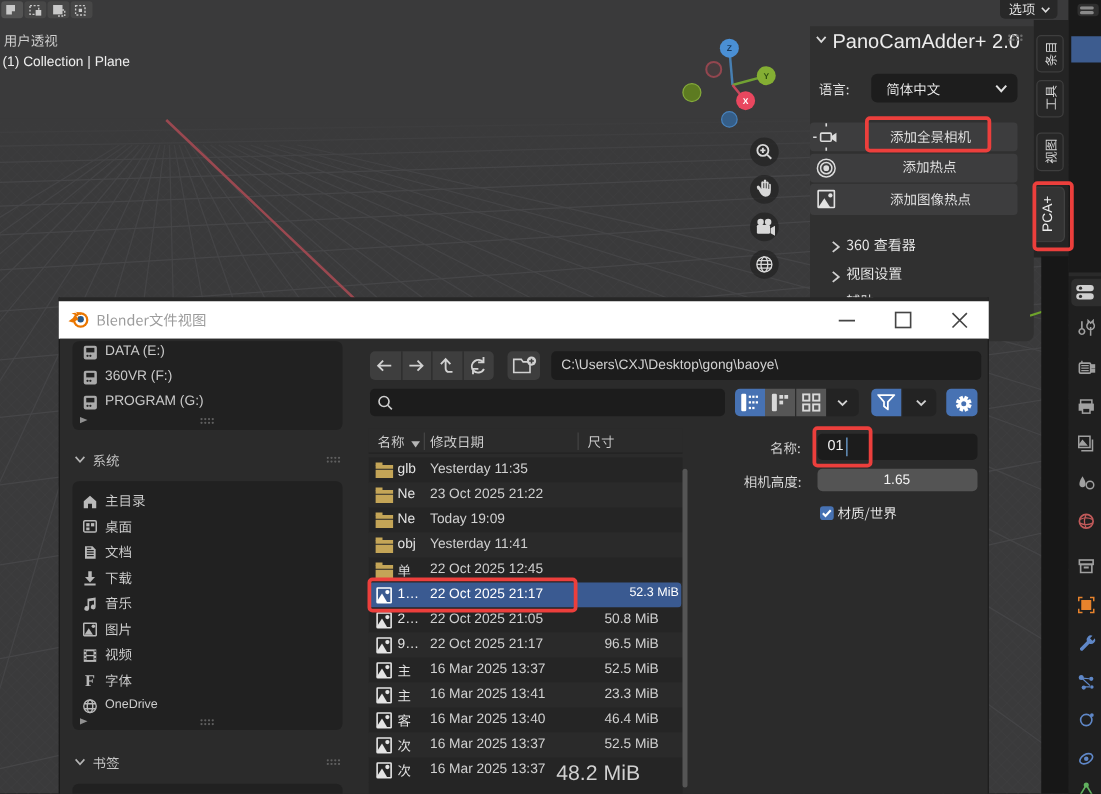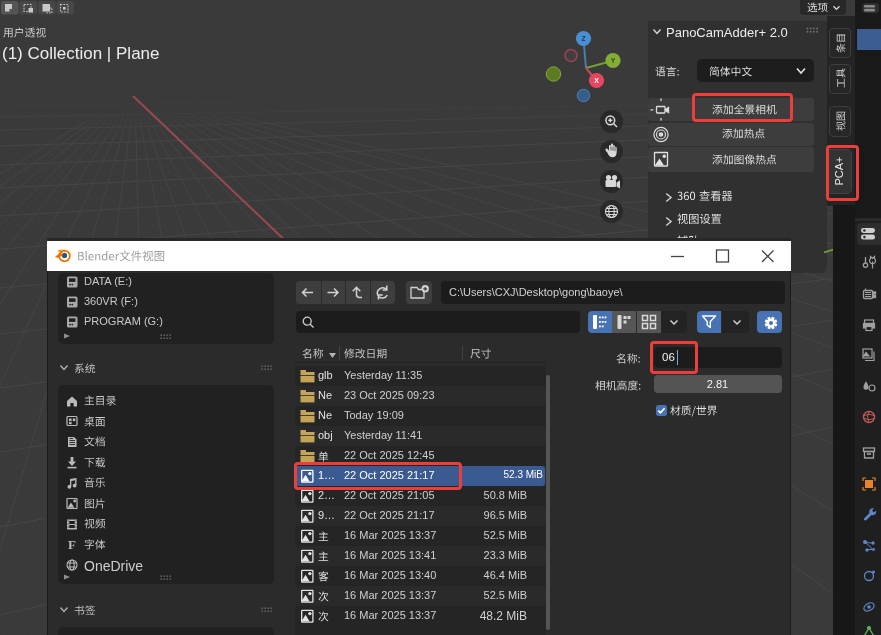--- a/index.html
+++ b/index.html
@@ -76,21 +76,21 @@
     <rect x="24" y="4.5" width="7" height="7" fill="none" stroke="#c9c9c9" stroke-width="1.1" stroke-dasharray="1.6 1.3"></rect>
     <rect x="28.5" y="8" width="4.5" height="4.5" fill="#c9c9c9"></rect>
     <rect x="42.5" y="4" width="7.5" height="7.5" fill="#c9c9c9"></rect>
     <rect x="47" y="8" width="4.8" height="4.8" fill="none" stroke="#c9c9c9" stroke-width="1.1" stroke-dasharray="1.5 1.2"></rect>
     <rect x="60.5" y="4.5" width="7.5" height="7.5" fill="none" stroke="#c9c9c9" stroke-width="1.1" stroke-dasharray="1.6 1.3"></rect>
     <rect x="63" y="7" width="2.6" height="2.6" fill="#c9c9c9"></rect>
   </svg>
 <svg style="position:absolute;left:3px;top:23.7px;overflow:visible" width="45" height="16" viewBox="0 -12.5 45 16">
     <path d="M2.1 -8.3H9.1V-7.5H2.1ZM2.1 -5.8H9.1V-5H2.1ZM2.1 -3.2H9.1V-2.4H2.1ZM1.7 -8.3H2.5V-4.4Q2.5 -3.8 2.4 -3.1Q2.3 -2.4 2.2 -1.7Q2 -0.9 1.8 -0.3Q1.5 0.4 1 0.9Q0.9 0.8 0.8 0.7Q0.7 0.6 0.6 0.5Q0.4 0.4 0.3 0.4Q0.8 -0.1 1.1 -0.7Q1.3 -1.3 1.5 -1.9Q1.6 -2.6 1.6 -3.2Q1.7 -3.8 1.7 -4.4ZM8.8 -8.3H9.6V-0.2Q9.6 0.2 9.5 0.4Q9.4 0.6 9.1 0.7Q8.8 0.8 8.3 0.8Q7.8 0.8 7.1 0.8Q7 0.6 7 0.4Q6.9 0.2 6.8 0Q7.2 0 7.5 0Q7.9 0 8.1 0Q8.4 0 8.5 0Q8.7 0 8.7 -0Q8.8 -0.1 8.8 -0.2ZM5 -8H5.9V0.8H5Z M12.6 -7.4H13.5V-5Q13.5 -4.4 13.4 -3.6Q13.4 -2.8 13.2 -2Q13 -1.2 12.7 -0.5Q12.4 0.3 11.9 0.9Q11.8 0.8 11.7 0.8Q11.5 0.7 11.4 0.6Q11.3 0.5 11.2 0.4Q11.7 -0.2 12 -0.9Q12.2 -1.6 12.4 -2.3Q12.5 -3 12.6 -3.7Q12.6 -4.4 12.6 -5ZM15.6 -8.9 16.3 -9.1Q16.5 -8.8 16.7 -8.3Q16.9 -7.9 17 -7.6L16.2 -7.3Q16.1 -7.6 15.9 -8.1Q15.7 -8.5 15.6 -8.9ZM13.2 -7.4H19.9V-3H19.1V-6.6H13.2ZM13.2 -4.5H19.6V-3.7H13.2Z M25 -7.1H31.9V-6.4H25ZM25.8 -4.3H29.5V-3.7H25.8ZM29.4 -3.4H31V-2.8H29.4ZM28 -8.2H28.8V-4.6H28ZM27.8 -6.8 28.4 -6.5Q28 -6 27.5 -5.5Q27 -5.1 26.3 -4.7Q25.7 -4.3 25.2 -4.1Q25.1 -4.2 24.9 -4.4Q24.8 -4.6 24.7 -4.7Q25.2 -4.8 25.8 -5.2Q26.4 -5.5 27 -5.9Q27.5 -6.3 27.8 -6.8ZM29 -6.7Q29.3 -6.3 29.8 -5.9Q30.3 -5.5 30.9 -5.2Q31.5 -4.9 32.1 -4.7Q31.9 -4.6 31.8 -4.4Q31.7 -4.2 31.6 -4.1Q31 -4.3 30.4 -4.7Q29.8 -5.1 29.3 -5.6Q28.8 -6 28.4 -6.5ZM30.8 -3.4H31.5Q31.5 -3.4 31.5 -3.2Q31.5 -3.1 31.5 -3.1Q31.4 -2.1 31.3 -1.6Q31.2 -1.2 31 -1Q30.9 -0.9 30.7 -0.8Q30.5 -0.8 30.3 -0.8Q30.1 -0.8 29.8 -0.8Q29.4 -0.8 29 -0.8Q29 -0.9 28.9 -1.1Q28.9 -1.3 28.8 -1.4Q29.2 -1.4 29.5 -1.4Q29.9 -1.4 30 -1.4Q30.2 -1.4 30.2 -1.4Q30.3 -1.4 30.4 -1.5Q30.5 -1.6 30.6 -2Q30.7 -2.4 30.8 -3.3ZM30.8 -8.9 31.4 -8.3Q30.8 -8.2 30.1 -8.1Q29.4 -8 28.6 -8Q27.8 -7.9 27 -7.8Q26.2 -7.8 25.4 -7.8Q25.4 -7.9 25.4 -8.1Q25.3 -8.2 25.2 -8.3Q26 -8.4 26.8 -8.4Q27.5 -8.5 28.3 -8.5Q29 -8.6 29.7 -8.7Q30.3 -8.8 30.8 -8.9ZM27.2 -4.2H27.9Q27.8 -3.5 27.7 -3Q27.5 -2.5 27.3 -2Q27 -1.6 26.5 -1.2Q26.1 -0.9 25.4 -0.6Q25.3 -0.8 25.2 -1Q25.1 -1.1 24.9 -1.2Q25.6 -1.4 26 -1.7Q26.4 -2 26.6 -2.4Q26.9 -2.8 27 -3.2Q27.1 -3.7 27.2 -4.2ZM22.3 -8.3 22.9 -8.7Q23.2 -8.5 23.5 -8.1Q23.9 -7.8 24.1 -7.5Q24.4 -7.2 24.6 -7L23.9 -6.5Q23.8 -6.7 23.5 -7Q23.2 -7.4 22.9 -7.7Q22.6 -8 22.3 -8.3ZM24.3 -4.9V-0.8H23.5V-4.2H22.2V-4.9ZM29.3 -4.3H30Q29.9 -3.9 29.8 -3.5Q29.7 -3.1 29.6 -2.8H28.9Q29 -3.1 29.1 -3.5Q29.2 -4 29.3 -4.3ZM24.2 -1.1Q24.5 -1.1 24.7 -0.9Q25 -0.7 25.4 -0.5Q25.9 -0.2 26.6 -0.1Q27.2 -0 28.1 -0Q28.7 -0 29.4 -0.1Q30.1 -0.1 30.8 -0.1Q31.5 -0.2 32 -0.2Q32 -0.1 31.9 0Q31.9 0.2 31.9 0.3Q31.8 0.5 31.8 0.6Q31.5 0.6 31 0.7Q30.6 0.7 30 0.7Q29.5 0.7 29 0.7Q28.5 0.7 28.1 0.7Q27.1 0.7 26.4 0.6Q25.8 0.5 25.2 0.2Q24.9 0 24.7 -0.2Q24.4 -0.4 24.2 -0.4Q24 -0.4 23.8 -0.2Q23.5 -0 23.2 0.2Q22.9 0.5 22.6 0.9L22.1 0.2Q22.5 -0.2 22.8 -0.5Q23.2 -0.8 23.6 -0.9Q23.9 -1.1 24.2 -1.1Z M37.3 -8.5H42.2V-2.8H41.4V-7.8H38V-2.8H37.3ZM39.6 -3H40.4V-0.3Q40.4 -0.1 40.5 0Q40.6 0.1 40.8 0.1H41.7Q41.9 0.1 42 -0.1Q42 -0.2 42.1 -0.6Q42.1 -1 42.1 -1.8Q42.3 -1.6 42.5 -1.6Q42.7 -1.5 42.8 -1.4Q42.8 -0.6 42.7 -0.1Q42.6 0.3 42.4 0.5Q42.1 0.7 41.7 0.7H40.7Q40.1 0.7 39.9 0.5Q39.6 0.3 39.6 -0.2ZM39.3 -7H40.1V-4.9Q40.1 -4.2 39.9 -3.4Q39.8 -2.6 39.5 -1.9Q39.1 -1.1 38.5 -0.4Q37.8 0.3 36.7 0.9Q36.7 0.8 36.6 0.7Q36.5 0.6 36.4 0.4Q36.3 0.3 36.2 0.3Q37.2 -0.3 37.9 -0.9Q38.5 -1.5 38.8 -2.2Q39.1 -2.9 39.2 -3.6Q39.3 -4.3 39.3 -4.9ZM33.1 -7.2H36.2V-6.5H33.1ZM34.4 -4 35.2 -5V0.9H34.4ZM35.2 -4.8Q35.3 -4.7 35.6 -4.4Q35.8 -4.2 36 -3.9Q36.3 -3.6 36.5 -3.4Q36.7 -3.1 36.8 -3L36.3 -2.4Q36.2 -2.5 36 -2.8Q35.8 -3.1 35.5 -3.4Q35.3 -3.7 35.1 -4Q34.9 -4.2 34.8 -4.4ZM35.9 -7.2H36.1L36.3 -7.2L36.7 -7Q36.3 -6 35.8 -5.1Q35.2 -4.2 34.5 -3.4Q33.9 -2.7 33.2 -2.2Q33.2 -2.3 33.1 -2.5Q33 -2.6 33 -2.8Q32.9 -2.9 32.8 -3Q33.5 -3.4 34.1 -4.1Q34.7 -4.7 35.2 -5.5Q35.7 -6.3 35.9 -7ZM34.1 -8.7 34.7 -9Q35 -8.7 35.3 -8.4Q35.6 -8 35.7 -7.7L35.1 -7.3Q34.9 -7.6 34.6 -8Q34.4 -8.4 34.1 -8.7Z" fill="#cfcfcf"></path>
   </svg>
-<div class="tx" style="left:2px;top:45px;font-size:17px;color:#ededed">(1) Collection | Plane</div>
+<div class="tx" style="left:2px;top:45px;font-size:11px;color:#ededed">(1) Collection | Plane</div>
 <div class="ab" style="left:800px;top:0;width:46px;height:15px;background:#282828;border-radius:0 0 4px 4px"></div>
 <svg style="position:absolute;left:807px;top:-0.8px;overflow:visible" width="23" height="16" viewBox="0 -12.3 23 16">
     <path d="M3.4 -5.2H10.1V-4.5H3.4ZM4.6 -7.4H9.6V-6.7H4.6ZM6.4 -8.9H7.2V-4.9H6.4ZM4.7 -8.6 5.5 -8.4Q5.3 -7.6 4.9 -6.9Q4.5 -6.2 4.1 -5.7Q4.1 -5.7 3.9 -5.8Q3.8 -5.9 3.7 -6Q3.6 -6 3.5 -6.1Q3.9 -6.5 4.2 -7.2Q4.5 -7.9 4.7 -8.6ZM7.2 -4.8H8V-2Q8 -1.8 8 -1.8Q8.1 -1.7 8.3 -1.7Q8.3 -1.7 8.4 -1.7Q8.6 -1.7 8.7 -1.7Q8.8 -1.7 9 -1.7Q9.1 -1.7 9.1 -1.7Q9.3 -1.7 9.3 -1.8Q9.4 -1.9 9.4 -2.2Q9.5 -2.4 9.5 -3Q9.5 -2.9 9.7 -2.9Q9.8 -2.8 9.9 -2.7Q10.1 -2.7 10.2 -2.7Q10.1 -2 10 -1.6Q9.9 -1.3 9.7 -1.1Q9.5 -1 9.2 -1Q9.2 -1 9 -1Q8.9 -1 8.7 -1Q8.5 -1 8.4 -1Q8.2 -1 8.2 -1Q7.8 -1 7.6 -1.1Q7.4 -1.2 7.3 -1.4Q7.2 -1.6 7.2 -2ZM5.3 -4.8H6.1Q6.1 -4.1 5.9 -3.5Q5.8 -2.9 5.5 -2.4Q5.2 -1.9 4.8 -1.6Q4.3 -1.2 3.6 -0.9Q3.6 -1 3.5 -1.1Q3.4 -1.2 3.3 -1.3Q3.2 -1.5 3.1 -1.5Q3.8 -1.8 4.2 -2.1Q4.6 -2.4 4.8 -2.8Q5.1 -3.2 5.2 -3.7Q5.3 -4.2 5.3 -4.8ZM0.6 -8.1 1.2 -8.5Q1.6 -8.3 1.9 -8Q2.2 -7.7 2.5 -7.4Q2.8 -7.1 2.9 -6.8L2.3 -6.3Q2.1 -6.6 1.9 -6.9Q1.6 -7.2 1.3 -7.5Q1 -7.9 0.6 -8.1ZM2.7 -4.8V-0.8H1.9V-4.1H0.6V-4.8ZM2.6 -1.1Q2.8 -1.1 3.1 -0.9Q3.3 -0.7 3.7 -0.5Q4.2 -0.2 4.9 -0.1Q5.5 -0 6.4 -0Q7 -0 7.7 -0.1Q8.4 -0.1 9 -0.1Q9.7 -0.2 10.2 -0.2Q10.2 -0.1 10.2 0Q10.1 0.2 10.1 0.3Q10 0.5 10 0.6Q9.7 0.6 9.2 0.7Q8.8 0.7 8.3 0.7Q7.7 0.7 7.2 0.7Q6.7 0.7 6.4 0.7Q5.4 0.7 4.8 0.6Q4.1 0.5 3.6 0.2Q3.2 0 3 -0.2Q2.8 -0.4 2.6 -0.4Q2.4 -0.4 2.1 -0.2Q1.9 -0 1.6 0.2Q1.3 0.5 1 0.8L0.5 0.2Q0.9 -0.2 1.2 -0.5Q1.6 -0.7 1.9 -0.9Q2.3 -1.1 2.6 -1.1Z M11.1 -7.7H14.4V-6.9H11.1ZM12.4 -7.3H13.2V-2.1H12.4ZM10.9 -1.9Q11.3 -2.1 11.9 -2.2Q12.5 -2.4 13.2 -2.6Q13.8 -2.8 14.5 -3L14.6 -2.3Q13.7 -2 12.8 -1.7Q11.8 -1.4 11.1 -1.1ZM14.6 -8.4H20.7V-7.7H14.6ZM17.2 -8.1 18.1 -8Q18 -7.5 17.8 -7.1Q17.5 -6.6 17.4 -6.3L16.6 -6.4Q16.8 -6.8 17 -7.3Q17.1 -7.7 17.2 -8.1ZM17.2 -5.3H17.9V-3.1Q17.9 -2.5 17.8 -2Q17.7 -1.5 17.3 -1Q17 -0.4 16.3 0Q15.6 0.5 14.5 0.8Q14.4 0.7 14.3 0.6Q14.3 0.5 14.2 0.4Q14.1 0.3 14 0.2Q15.1 -0.1 15.7 -0.5Q16.3 -0.9 16.6 -1.3Q17 -1.7 17.1 -2.2Q17.2 -2.7 17.2 -3.1ZM17.9 -1 18.4 -1.5Q18.8 -1.2 19.3 -0.9Q19.7 -0.6 20.1 -0.3Q20.5 0 20.8 0.3L20.3 0.8Q20 0.6 19.6 0.3Q19.2 -0.1 18.8 -0.4Q18.3 -0.7 17.9 -1ZM15 -6.6H20V-1.6H19.2V-5.9H15.8V-1.6H15Z" fill="#e8e8e8"></path>
   </svg>
 <svg class="ab" style="left:832px;top:4px" width="9" height="8" viewBox="0 0 9 8">
     <path d="M1.5 2.2 4.5 5.4 7.5 2.2" fill="none" stroke="#dcdcdc" stroke-width="1.3"></path>
   </svg>
 <svg class="ab" style="left:540px;top:24px" width="95" height="85" viewBox="0 0 95 85">
     <g stroke-width="2">
       <line x1="43.5" y1="15" x2="46" y2="44" stroke="#477fb2"></line>
@@ -133,21 +133,21 @@
     <g stroke="#d8d8d8" fill="none" stroke-width="1.1">
       <circle cx="15.5" cy="105.5" r="6"></circle>
       <ellipse cx="15.5" cy="105.5" rx="2.7" ry="6"></ellipse>
       <path d="M10 102.5 h11 M9.6 105.5 h11.8 M10 108.5 h11"></path>
     </g>
   </svg>
 <div class="ab" style="left:648px;top:21px;width:179px;height:252px;background:#303030;border-radius:0 0 6px 6px"></div>
 <svg class="ab" style="left:652px;top:27px" width="10" height="9" viewBox="0 0 10 9">
     <path d="M1.5 2.5 5 6.5 8.5 2.5" fill="none" stroke="#d8d8d8" stroke-width="1.4"></path>
   </svg>
-<div class="tx" style="left:666px;top:26px;font-size:13px;color:#ececec">PanoCamAdder+ 2.0</div>
+<div class="tx" style="left:666px;top:26px;font-size:16px;color:#ececec">PanoCamAdder+ 2.0</div>
 <svg class="ab" style="left:806px;top:27px" width="14" height="8" viewBox="0 0 14 8">
     <circle cx="1.5" cy="1.5" r="1" fill="#6e6e6e"></circle>
     <circle cx="4.7" cy="1.5" r="1" fill="#6e6e6e"></circle>
     <circle cx="7.9" cy="1.5" r="1" fill="#6e6e6e"></circle>
     <circle cx="11.100000000000001" cy="1.5" r="1" fill="#6e6e6e"></circle>
     <circle cx="1.5" cy="4.7" r="1" fill="#6e6e6e"></circle>
     <circle cx="4.7" cy="4.7" r="1" fill="#6e6e6e"></circle>
     <circle cx="7.9" cy="4.7" r="1" fill="#6e6e6e"></circle>
     <circle cx="11.100000000000001" cy="4.7" r="1" fill="#6e6e6e"></circle>
   </svg>
@@ -504,21 +504,21 @@
 <svg style="position:absolute;left:84px;top:535.7px;overflow:visible" width="24" height="16" viewBox="0 -12.5 24 16">
     <path d="M2.5 -5.9H7.7V-5.2H2.5ZM0.7 -3.2H10V-2.5H0.7ZM5 -3.9H5.8V-0.1Q5.8 0.2 5.7 0.4Q5.6 0.6 5.3 0.7Q5 0.8 4.6 0.8Q4.1 0.9 3.4 0.9Q3.4 0.7 3.4 0.6Q3.3 0.4 3.2 0.3Q3.2 0.2 3.1 0Q3.5 0.1 3.8 0.1Q4.1 0.1 4.4 0.1Q4.6 0.1 4.7 0.1Q4.9 0.1 4.9 0Q5 -0 5 -0.1ZM7.5 -5.9H7.7L7.9 -6L8.4 -5.6Q8 -5.2 7.5 -4.8Q7 -4.4 6.5 -4Q6 -3.7 5.4 -3.4Q5.3 -3.5 5.2 -3.7Q5.1 -3.8 5 -3.9Q5.4 -4.1 5.9 -4.5Q6.4 -4.8 6.8 -5.1Q7.2 -5.5 7.5 -5.8ZM0.9 -7.9H9.9V-5.7H9.1V-7.2H1.7V-5.7H0.9ZM4.6 -8.9 5.4 -9.1Q5.6 -8.9 5.8 -8.5Q6 -8.1 6.1 -7.8L5.3 -7.5Q5.2 -7.8 5 -8.2Q4.8 -8.6 4.6 -8.9Z M13.5 -9 14.3 -8.8Q14 -7.9 13.5 -7Q13.1 -6.1 12.6 -5.3Q12.1 -4.5 11.6 -3.9Q11.6 -4 11.5 -4.2Q11.4 -4.3 11.3 -4.5Q11.2 -4.6 11.1 -4.7Q11.6 -5.3 12.1 -5.9Q12.5 -6.6 12.9 -7.4Q13.2 -8.2 13.5 -9ZM12.5 -6.2 13.3 -7 13.3 -7V0.8H12.5ZM17.1 -9H17.9V0.8H17.1ZM14 -6.9H21.1V-6.1H14ZM15.3 -1.9H19.6V-1.1H15.3ZM18.3 -6.5Q18.6 -5.5 19 -4.6Q19.5 -3.6 20.1 -2.8Q20.7 -2 21.3 -1.5Q21.2 -1.4 21 -1.3Q20.8 -1.1 20.7 -0.9Q20.1 -1.5 19.5 -2.3Q18.9 -3.2 18.4 -4.2Q18 -5.3 17.6 -6.3ZM16.7 -6.5 17.3 -6.4Q17 -5.3 16.5 -4.2Q16 -3.2 15.4 -2.3Q14.8 -1.5 14.2 -0.9Q14.1 -1 14 -1.1Q13.9 -1.2 13.8 -1.3Q13.7 -1.4 13.6 -1.5Q14.2 -2 14.8 -2.8Q15.4 -3.6 15.9 -4.6Q16.4 -5.6 16.7 -6.5Z" fill="#cdcdcd"></path>
   </svg>
 <svg class="ab" style="left:65px;top:557.5px" width="14" height="14" viewBox="0 0 14 14">
     <g stroke="#b9b9b9" fill="none" stroke-width="1.1">
       <circle cx="7" cy="7" r="5"></circle>
       <ellipse cx="7" cy="7" rx="2.2" ry="5"></ellipse>
       <path d="M2.2 5 H11.8 M2.2 9 H11.8"></path>
     </g>
   </svg>
-<div class="tx" style="left:84px;top:559.0px;font-size:14px;color:#cdcdcd">OneDrive</div>
+<div class="tx" style="left:84px;top:559.0px;font-size:10px;color:#cdcdcd">OneDrive</div>
 <svg class="ab" style="left:63px;top:573px" width="8" height="8" viewBox="0 0 8 8">
     <path d="M1 1.5 7 4 1 6.5z" fill="#909090"></path>
   </svg>
 <svg class="ab" style="left:160px;top:574.5px" width="12" height="7" viewBox="0 0 12 7">
     <circle cx="1.2" cy="1.2" r="0.9" fill="#5f5f5f"></circle>
     <circle cx="4.2" cy="1.2" r="0.9" fill="#5f5f5f"></circle>
     <circle cx="7.2" cy="1.2" r="0.9" fill="#5f5f5f"></circle>
     <circle cx="10.2" cy="1.2" r="0.9" fill="#5f5f5f"></circle>
     <circle cx="1.2" cy="4.2" r="0.9" fill="#5f5f5f"></circle>
     <circle cx="4.2" cy="4.2" r="0.9" fill="#5f5f5f"></circle>
@@ -636,21 +636,21 @@
 <div class="tx" style="left:344px;top:370.3px;font-size:11px;color:#d0d0d0">Yesterday 11:35</div>
 <div class="ab" style="left:295px;top:385.8px;width:251px;height:20px;background:#2a2a2a"></div>
 <svg class="ab" style="left:300px;top:389.3px" width="15" height="14" viewBox="0 0 15 14">
     <g fill="#c4a557">
       <path d="M0.5 1 h5.5 v2.3 h-5.5z"></path>
       <rect x="0.5" y="3" width="14" height="3"></rect>
       <rect x="0.5" y="6.8" width="14" height="6.6"></rect>
     </g>
   </svg>
 <div class="tx" style="left:318px;top:390.3px;font-size:11px;color:#e3e3e3">Ne</div>
-<div class="tx" style="left:344px;top:390.3px;font-size:11px;color:#d0d0d0">23 Oct 2025 09:23</div>
+<div class="tx" style="left:344px;top:390.3px;font-size:11px;color:#d0d0d0">23 Oct 2025 21:22</div>
 <div class="ab" style="left:295px;top:405.8px;width:251px;height:20px;background:#252525"></div>
 <svg class="ab" style="left:300px;top:409.3px" width="15" height="14" viewBox="0 0 15 14">
     <g fill="#c4a557">
       <path d="M0.5 1 h5.5 v2.3 h-5.5z"></path>
       <rect x="0.5" y="3" width="14" height="3"></rect>
       <rect x="0.5" y="6.8" width="14" height="6.6"></rect>
     </g>
   </svg>
 <div class="tx" style="left:318px;top:410.3px;font-size:11px;color:#e3e3e3">Ne</div>
 <div class="tx" style="left:344px;top:410.3px;font-size:11px;color:#d0d0d0">Today 19:09</div>
@@ -766,34 +766,34 @@
     <g stroke="#e4e4e4" fill="none" stroke-width="1.3">
       <rect x="1.7" y="1.4" width="11.2" height="11.8" rx="0.5"></rect>
     </g>
     <path d="M1.2 12.6 5.6 5.8 9.6 12.6z" fill="#e4e4e4"></path>
     <circle cx="9.9" cy="4.6" r="1.7" fill="#e4e4e4"></circle>
   </svg>
 <svg style="position:absolute;left:318px;top:607.5px;overflow:visible" width="13" height="16" viewBox="0 -12.5 13 16">
     <path d="M4.9 -9.1 5.8 -8.9Q5.6 -8 5.3 -7.1Q5 -6.2 4.7 -5.5Q4.3 -4.7 3.9 -4.2Q3.8 -4.2 3.7 -4.3Q3.5 -4.4 3.4 -4.5Q3.2 -4.6 3.1 -4.6Q3.5 -5.1 3.9 -5.9Q4.2 -6.6 4.5 -7.4Q4.7 -8.2 4.9 -9.1ZM4.8 -7.2H9.4V-6.4H4.4ZM9.2 -7.2H9.3L9.5 -7.3L10.1 -7Q9.9 -6.4 9.7 -5.9Q9.5 -5.3 9.3 -4.9Q9.1 -4.4 8.9 -4Q8.8 -4.1 8.7 -4.1Q8.6 -4.2 8.5 -4.2Q8.3 -4.3 8.2 -4.4Q8.4 -4.7 8.6 -5.2Q8.8 -5.6 8.9 -6.1Q9.1 -6.6 9.2 -7ZM0.6 -7.7 1.1 -8.3Q1.5 -8.1 1.9 -7.9Q2.3 -7.6 2.6 -7.4Q3 -7.1 3.2 -6.9L2.7 -6.2Q2.5 -6.5 2.1 -6.7Q1.8 -7 1.4 -7.3Q1 -7.5 0.6 -7.7ZM0.5 -0.8Q0.8 -1.2 1.2 -1.7Q1.5 -2.3 1.9 -2.9Q2.3 -3.5 2.7 -4.1L3.3 -3.6Q3 -3 2.6 -2.4Q2.3 -1.8 1.9 -1.3Q1.5 -0.7 1.2 -0.2ZM6.9 -4.8Q7.1 -3.7 7.6 -2.7Q8 -1.7 8.7 -1Q9.4 -0.3 10.4 0.1Q10.3 0.2 10.2 0.3Q10.1 0.4 10 0.5Q9.9 0.7 9.8 0.8Q8.8 0.4 8.1 -0.4Q7.4 -1.2 6.9 -2.3Q6.5 -3.4 6.2 -4.7ZM6.1 -5.9H7V-5.2Q7 -4.7 6.9 -4.1Q6.9 -3.5 6.7 -2.8Q6.5 -2.2 6.1 -1.5Q5.6 -0.9 5 -0.2Q4.3 0.4 3.2 0.9Q3.2 0.8 3 0.7Q2.9 0.6 2.8 0.5Q2.7 0.3 2.6 0.3Q3.6 -0.2 4.2 -0.8Q4.9 -1.3 5.3 -1.9Q5.7 -2.5 5.8 -3.1Q6 -3.7 6.1 -4.2Q6.1 -4.8 6.1 -5.2Z" fill="#e3e3e3"></path>
   </svg>
 <div class="tx" style="left:344px;top:610.3px;font-size:11px;color:#d0d0d0">16 Mar 2025 13:37</div>
-<div class="tx" style="left:430px;top:610.3px;width:97px;text-align:right;font-size:12px;color:#d0d0d0">48.2 MiB</div>
+<div class="tx" style="left:430px;top:610.3px;width:97px;text-align:center;font-size:17px;color:#d0d0d0">48.2 MiB</div>
 <div class="ab" style="left:295px;top:625.8px;width:251px;height:9.2px;background:#252525"></div>
 <div class="ab" style="left:546px;top:375px;width:3.5px;height:255px;background:#555;border-radius:2px"></div>
 <svg style="position:absolute;left:616px;top:349.5px;overflow:visible" width="27" height="16" viewBox="0 -12.5 27 16">
     <path d="M3.2 -0.5H8.6V0.3H3.2ZM3.7 -8H8.6V-7.2H3.7ZM4.4 -9.1 5.3 -8.9Q4.7 -8 3.7 -7Q2.7 -6.1 1.3 -5.4Q1.3 -5.5 1.2 -5.6Q1.1 -5.7 1 -5.9Q0.8 -6 0.7 -6Q1.6 -6.5 2.3 -7Q3 -7.5 3.6 -8Q4.1 -8.6 4.4 -9.1ZM8.3 -8H8.4L8.6 -8L9.1 -7.7Q8.6 -6.6 7.7 -5.7Q6.8 -4.8 5.7 -4.1Q4.6 -3.4 3.3 -3Q2.1 -2.5 0.9 -2.2Q0.9 -2.3 0.8 -2.5Q0.7 -2.6 0.7 -2.7Q0.6 -2.9 0.5 -3Q1.4 -3.1 2.4 -3.5Q3.3 -3.8 4.2 -4.2Q5.1 -4.7 5.9 -5.2Q6.6 -5.8 7.3 -6.4Q7.9 -7.1 8.3 -7.9ZM2.8 -5.7 3.5 -6.2Q3.8 -5.9 4.2 -5.6Q4.6 -5.3 5 -5Q5.3 -4.7 5.6 -4.5L4.9 -4Q4.7 -4.2 4.4 -4.5Q4 -4.8 3.6 -5.1Q3.2 -5.5 2.8 -5.7ZM8.3 -3.7H9.2V0.9H8.3ZM3.5 -3.7H8.6V-2.9H3.5V0.9H2.7V-3L3.4 -3.7Z M13.1 -8.2H13.8V0.9H13.1ZM11.4 -6H15.2V-5.2H11.4ZM13.1 -5.7 13.6 -5.5Q13.4 -4.9 13.2 -4.3Q13 -3.7 12.7 -3.1Q12.4 -2.5 12.2 -2Q11.9 -1.5 11.6 -1.1Q11.5 -1.3 11.4 -1.5Q11.2 -1.7 11.2 -1.8Q11.5 -2.2 11.9 -2.9Q12.3 -3.5 12.6 -4.3Q12.9 -5 13.1 -5.7ZM14.7 -9 15.2 -8.3Q14.7 -8.2 14.2 -8Q13.6 -7.8 12.9 -7.7Q12.3 -7.6 11.7 -7.5Q11.7 -7.6 11.6 -7.8Q11.5 -8 11.5 -8.1Q12.1 -8.2 12.7 -8.4Q13.2 -8.5 13.8 -8.6Q14.3 -8.8 14.7 -9ZM13.8 -4.9Q13.9 -4.8 14.1 -4.5Q14.3 -4.3 14.5 -4.1Q14.7 -3.8 14.9 -3.6Q15.1 -3.3 15.2 -3.2L14.7 -2.6Q14.6 -2.8 14.5 -3Q14.3 -3.3 14.1 -3.6Q13.9 -3.9 13.7 -4.1Q13.5 -4.4 13.4 -4.5ZM16.5 -9.1 17.3 -8.9Q17.2 -8.1 16.9 -7.3Q16.7 -6.6 16.4 -5.9Q16.1 -5.2 15.7 -4.7Q15.7 -4.8 15.5 -4.9Q15.4 -5 15.3 -5Q15.2 -5.1 15.1 -5.2Q15.6 -5.9 16 -6.9Q16.3 -7.9 16.5 -9.1ZM16.3 -4.9 17.1 -4.7Q16.9 -4 16.7 -3.3Q16.5 -2.6 16.3 -2Q16 -1.3 15.7 -0.9Q15.6 -0.9 15.5 -1Q15.4 -1.1 15.2 -1.2Q15.1 -1.2 15 -1.3Q15.5 -2 15.8 -2.9Q16.1 -3.9 16.3 -4.9ZM16.5 -7.6H20.6V-6.9H16.3ZM17.9 -7.1H18.7V-0.1Q18.7 0.2 18.6 0.4Q18.5 0.6 18.3 0.7Q18 0.8 17.7 0.8Q17.3 0.8 16.8 0.8Q16.8 0.7 16.7 0.4Q16.6 0.2 16.5 0Q16.9 0.1 17.2 0.1Q17.6 0.1 17.7 0.1Q17.8 0.1 17.8 0Q17.9 -0 17.9 -0.1ZM19.3 -4.8 20 -5Q20.2 -4.4 20.4 -3.7Q20.7 -3 20.8 -2.4Q21 -1.7 21.1 -1.2L20.3 -1Q20.3 -1.5 20.1 -2.1Q19.9 -2.8 19.7 -3.5Q19.5 -4.2 19.3 -4.8ZM20.4 -7.6H20.5L20.6 -7.7L21.1 -7.5Q21 -7 20.7 -6.5Q20.5 -6 20.3 -5.5L19.6 -5.7Q19.7 -6 19.9 -6.3Q20 -6.7 20.2 -7Q20.3 -7.3 20.4 -7.5Z M23.1 -4.2Q22.8 -4.2 22.6 -4.4Q22.4 -4.6 22.4 -5Q22.4 -5.3 22.6 -5.5Q22.8 -5.7 23.1 -5.7Q23.4 -5.7 23.6 -5.5Q23.8 -5.3 23.8 -5Q23.8 -4.6 23.6 -4.4Q23.4 -4.2 23.1 -4.2ZM23.1 0.1Q22.8 0.1 22.6 -0.1Q22.4 -0.3 22.4 -0.6Q22.4 -0.9 22.6 -1.2Q22.8 -1.4 23.1 -1.4Q23.4 -1.4 23.6 -1.2Q23.8 -0.9 23.8 -0.6Q23.8 -0.3 23.6 -0.1Q23.4 0.1 23.1 0.1Z" fill="#d6d6d6"></path>
   </svg>
 <div class="ab" style="left:654px;top:347px;width:127.5px;height:21px;background:#1c1c1c;border-radius:4px"></div>
-<div class="tx" style="left:662px;top:351.5px;font-size:11.5px;color:#f2f2f2">06</div>
+<div class="tx" style="left:662px;top:351.5px;font-size:11.5px;color:#f2f2f2">01</div>
 <div class="ab" style="left:676.5px;top:350px;width:1.6px;height:15px;background:#71a8dd"></div>
 <svg style="position:absolute;left:595.299741015625px;top:376.5px;overflow:visible" width="48" height="16" viewBox="0 -12.5 48 16">
     <path d="M5.5 -5.9H9.6V-5.1H5.5ZM5.5 -3.2H9.6V-2.5H5.5ZM5.5 -0.6H9.6V0.1H5.5ZM5.1 -8.4H10V0.8H9.2V-7.7H5.9V0.8H5.1ZM0.6 -6.8H4.6V-6H0.6ZM2.3 -9.1H3.1V0.8H2.3ZM2.3 -6.3 2.8 -6.1Q2.7 -5.4 2.4 -4.7Q2.2 -4 2 -3.4Q1.7 -2.7 1.4 -2.1Q1.1 -1.6 0.7 -1.2Q0.7 -1.3 0.5 -1.5Q0.4 -1.7 0.3 -1.9Q0.6 -2.3 0.9 -2.8Q1.2 -3.3 1.5 -3.9Q1.7 -4.5 1.9 -5.1Q2.2 -5.7 2.3 -6.3ZM3 -5.1Q3.1 -5 3.4 -4.7Q3.6 -4.4 3.9 -4.1Q4.2 -3.8 4.4 -3.6Q4.6 -3.3 4.7 -3.2L4.2 -2.5Q4.1 -2.7 3.9 -3Q3.7 -3.3 3.4 -3.6Q3.2 -4 3 -4.3Q2.7 -4.5 2.6 -4.7Z M16.7 -8.5H19.4V-7.7H16.7ZM16.2 -8.5H17V-5Q17 -4.3 16.9 -3.5Q16.8 -2.8 16.7 -2Q16.5 -1.2 16.1 -0.5Q15.8 0.3 15.2 0.9Q15.1 0.8 15 0.7Q14.9 0.6 14.8 0.5Q14.7 0.4 14.6 0.3Q15.1 -0.2 15.4 -0.9Q15.8 -1.6 15.9 -2.3Q16.1 -3 16.1 -3.7Q16.2 -4.4 16.2 -5ZM19 -8.5H19.8V-0.7Q19.8 -0.4 19.8 -0.3Q19.8 -0.1 19.9 -0.1Q20 0 20.1 0Q20.1 0 20.2 0Q20.3 0 20.4 0Q20.5 0 20.6 -0.1Q20.6 -0.1 20.7 -0.2Q20.7 -0.3 20.7 -0.5Q20.7 -0.7 20.7 -1.1Q20.7 -1.5 20.8 -2Q20.9 -1.9 21 -1.8Q21.2 -1.7 21.4 -1.7Q21.4 -1.4 21.4 -1Q21.3 -0.7 21.3 -0.4Q21.3 -0.1 21.3 0Q21.2 0.4 21 0.6Q20.9 0.7 20.7 0.7Q20.6 0.8 20.4 0.8Q20.3 0.8 20.1 0.8Q20 0.8 19.9 0.8Q19.7 0.8 19.5 0.7Q19.4 0.7 19.2 0.5Q19.2 0.5 19.1 0.3Q19 0.2 19 -0Q19 -0.3 19 -0.7ZM11.4 -6.8H15.5V-6H11.4ZM13.2 -9.1H13.9V0.8H13.2ZM13.1 -6.3 13.7 -6.1Q13.5 -5.4 13.3 -4.7Q13.1 -4 12.8 -3.4Q12.5 -2.7 12.2 -2.1Q11.9 -1.6 11.5 -1.2Q11.5 -1.3 11.3 -1.5Q11.2 -1.7 11.1 -1.9Q11.4 -2.3 11.7 -2.8Q12 -3.3 12.3 -3.9Q12.6 -4.4 12.8 -5.1Q13 -5.7 13.1 -6.3ZM13.9 -5.1Q14 -5 14.2 -4.7Q14.5 -4.5 14.8 -4.1Q15 -3.8 15.3 -3.6Q15.5 -3.3 15.6 -3.2L15.1 -2.5Q15 -2.7 14.8 -3Q14.5 -3.3 14.3 -3.6Q14.1 -4 13.8 -4.3Q13.6 -4.5 13.5 -4.7Z M22.2 -7.9H31.7V-7.2H22.2ZM24.7 -6V-5.1H29.4V-6ZM23.9 -6.6H30.2V-4.5H23.9ZM22.6 -3.9H31.1V-3.2H23.4V0.9H22.6ZM30.6 -3.9H31.4V0Q31.4 0.3 31.3 0.4Q31.2 0.6 31 0.7Q30.8 0.8 30.4 0.8Q30.1 0.8 29.5 0.8Q29.5 0.6 29.4 0.5Q29.4 0.3 29.3 0.2Q29.5 0.2 29.7 0.2Q30 0.2 30.1 0.2Q30.3 0.2 30.4 0.2Q30.6 0.2 30.6 0ZM26.4 -8.9 27.1 -9.1Q27.3 -8.8 27.4 -8.4Q27.6 -7.9 27.6 -7.7L26.8 -7.4Q26.8 -7.7 26.6 -8.2Q26.5 -8.6 26.4 -8.9ZM25.1 -2.5H29.2V-0.3H25.1V-0.9H28.5V-1.9H25.1ZM24.6 -2.5H25.4V0.2H24.6Z M34.8 -6H42.5V-5.3H34.8ZM35 -2.9H41.2V-2.2H35ZM36.6 -7H37.3V-4.2H40V-7H40.8V-3.6H36.6ZM41 -2.9H41.1L41.3 -2.9L41.8 -2.6Q41.3 -1.8 40.6 -1.2Q39.9 -0.6 38.9 -0.2Q38 0.2 37 0.4Q35.9 0.7 34.8 0.8Q34.8 0.7 34.7 0.5Q34.6 0.2 34.5 0.1Q35.5 0 36.5 -0.2Q37.5 -0.4 38.4 -0.7Q39.2 -1.1 39.9 -1.6Q40.6 -2.1 41 -2.7ZM36.7 -2.3Q37.3 -1.6 38.2 -1.1Q39.1 -0.6 40.3 -0.3Q41.4 0 42.8 0.2Q42.7 0.2 42.6 0.4Q42.5 0.5 42.4 0.6Q42.4 0.8 42.3 0.9Q40.9 0.7 39.7 0.3Q38.5 -0 37.6 -0.6Q36.6 -1.2 36 -2ZM34.1 -8H42.6V-7.2H34.1ZM33.8 -8H34.6V-5.1Q34.6 -4.4 34.5 -3.7Q34.5 -2.9 34.4 -2.1Q34.3 -1.3 34.1 -0.5Q33.9 0.2 33.5 0.9Q33.4 0.8 33.3 0.7Q33.2 0.7 33 0.6Q32.9 0.5 32.8 0.5Q33.1 -0.1 33.3 -0.8Q33.5 -1.5 33.6 -2.3Q33.7 -3 33.7 -3.7Q33.8 -4.5 33.8 -5.1ZM37.5 -8.9 38.3 -9.1Q38.5 -8.8 38.7 -8.4Q38.9 -8 38.9 -7.7L38.1 -7.5Q38 -7.8 37.9 -8.2Q37.7 -8.6 37.5 -8.9Z M44.7 -4.2Q44.4 -4.2 44.2 -4.4Q44 -4.6 44 -5Q44 -5.3 44.2 -5.5Q44.4 -5.7 44.7 -5.7Q45 -5.7 45.2 -5.5Q45.4 -5.3 45.4 -5Q45.4 -4.6 45.2 -4.4Q45 -4.2 44.7 -4.2ZM44.7 0.1Q44.4 0.1 44.2 -0.1Q44 -0.3 44 -0.6Q44 -0.9 44.2 -1.2Q44.4 -1.4 44.7 -1.4Q45 -1.4 45.2 -1.2Q45.4 -0.9 45.4 -0.6Q45.4 -0.3 45.2 -0.1Q45 0.1 44.7 0.1Z" fill="#d6d6d6"></path>
   </svg>
 <div class="ab" style="left:654px;top:374.5px;width:127.5px;height:18.5px;background:#545454;border-radius:4px"></div>
-<div class="tx" style="left:654px;top:378.5px;width:127px;text-align:center;font-size:11px;color:#f4f4f4">2.81</div>
+<div class="tx" style="left:654px;top:378.5px;width:127px;text-align:center;font-size:11px;color:#f4f4f4">1.65</div>
 <div class="ab" style="left:655.5px;top:404.5px;width:11px;height:11px;background:#4772b3;border-radius:2.5px"></div>
 <svg class="ab" style="left:655.5px;top:404.5px" width="11" height="11" viewBox="0 0 11 11">
     <path d="M2.3 5.6 4.4 7.8 8.6 3.2" fill="none" stroke="#fff" stroke-width="1.7"></path>
   </svg>
 <svg style="position:absolute;left:669.5px;top:401.5px;overflow:visible" width="49" height="16" viewBox="0 -12.5 49 16">
     <path d="M5.1 -6.7H10.4V-6H5.1ZM8.4 -9.1H9.2V-0.2Q9.2 0.2 9.1 0.4Q9 0.6 8.7 0.7Q8.5 0.8 8 0.8Q7.5 0.8 6.8 0.8Q6.8 0.7 6.7 0.4Q6.6 0.2 6.5 0Q7 0 7.5 0Q8 0 8.1 0Q8.3 0 8.3 -0Q8.4 -0.1 8.4 -0.2ZM8.3 -6.4 9 -6Q8.7 -5.3 8.2 -4.6Q7.8 -3.8 7.3 -3.1Q6.8 -2.5 6.2 -1.9Q5.7 -1.3 5.1 -0.9Q5 -1 4.8 -1.2Q4.7 -1.4 4.5 -1.5Q5.1 -1.9 5.6 -2.4Q6.2 -3 6.7 -3.6Q7.2 -4.3 7.6 -5Q8 -5.7 8.3 -6.4ZM0.6 -6.8H4.7V-6H0.6ZM2.5 -9.1H3.3V0.8H2.5ZM2.4 -6.3 3 -6.1Q2.8 -5.4 2.6 -4.7Q2.3 -4 2 -3.3Q1.7 -2.7 1.4 -2.1Q1.1 -1.5 0.7 -1.1Q0.7 -1.3 0.5 -1.5Q0.4 -1.7 0.3 -1.9Q0.6 -2.3 0.9 -2.8Q1.3 -3.3 1.5 -3.9Q1.8 -4.4 2 -5.1Q2.3 -5.7 2.4 -6.3ZM3.2 -5.8Q3.3 -5.7 3.5 -5.4Q3.7 -5.2 3.9 -5Q4.1 -4.7 4.4 -4.5Q4.6 -4.2 4.8 -4Q4.9 -3.8 5 -3.7L4.5 -3Q4.4 -3.2 4.2 -3.5Q3.9 -3.8 3.7 -4.2Q3.4 -4.6 3.1 -4.9Q2.9 -5.2 2.8 -5.3Z M12.9 -6.8H21.1V-6H12.9ZM16.6 -8.1 17.5 -8.1Q17.5 -7.5 17.4 -6.9Q17.3 -6.3 17.2 -5.7Q17.2 -5.2 17.1 -4.7H16.3Q16.4 -5.2 16.4 -5.8Q16.5 -6.3 16.6 -7Q16.6 -7.6 16.6 -8.1ZM17.2 -0.7 17.8 -1.2Q18.3 -1 18.9 -0.8Q19.5 -0.5 20.1 -0.2Q20.6 0 21 0.2L20.4 0.8Q20 0.6 19.5 0.3Q19 0 18.4 -0.3Q17.8 -0.5 17.2 -0.7ZM19.8 -9 20.4 -8.4Q19.7 -8.2 18.7 -8.1Q17.7 -7.9 16.7 -7.8Q15.6 -7.7 14.6 -7.7Q13.5 -7.6 12.5 -7.6Q12.5 -7.7 12.4 -7.9Q12.4 -8.1 12.3 -8.3Q13.3 -8.3 14.3 -8.4Q15.4 -8.4 16.4 -8.5Q17.4 -8.6 18.3 -8.8Q19.1 -8.9 19.8 -9ZM12.3 -8.3H13.1V-5.3Q13.1 -4.6 13.1 -3.8Q13 -3 12.9 -2.2Q12.8 -1.4 12.5 -0.7Q12.3 0.1 11.9 0.7Q11.8 0.7 11.7 0.6Q11.6 0.5 11.4 0.4Q11.3 0.4 11.2 0.3Q11.6 -0.3 11.8 -1Q12 -1.7 12.1 -2.5Q12.2 -3.2 12.3 -3.9Q12.3 -4.6 12.3 -5.3ZM16.7 -3.8H17.5V-2.8Q17.5 -2.4 17.4 -2.1Q17.3 -1.7 17.1 -1.3Q16.9 -0.9 16.5 -0.5Q16.1 -0.2 15.4 0.2Q14.7 0.5 13.6 0.9Q13.6 0.8 13.5 0.6Q13.4 0.5 13.3 0.4Q13.2 0.3 13.1 0.2Q14.1 -0 14.7 -0.3Q15.4 -0.6 15.8 -1Q16.2 -1.3 16.4 -1.6Q16.5 -1.9 16.6 -2.2Q16.7 -2.5 16.7 -2.8ZM13.9 -5H20.2V-1.2H19.4V-4.2H14.8V-1.2H13.9Z M21.7 1.9 25 -8.6H25.7L22.4 1.9Z M26.4 -6.4H36.1V-5.6H26.4ZM28 -8.8H28.8V-0.6H35.8V0.2H28ZM30.8 -9H31.6V-2.9H33.6V-8.9H34.5V-2.2H30.8Z M39.1 -6.2V-5.1H44.9V-6.2ZM39.1 -8V-6.9H44.9V-8ZM38.3 -8.7H45.8V-4.4H38.3ZM43.2 -4.8Q43.6 -4.3 44.2 -3.9Q44.8 -3.4 45.5 -3.1Q46.3 -2.7 47 -2.5Q46.9 -2.4 46.8 -2.3Q46.7 -2.2 46.6 -2.1Q46.5 -1.9 46.5 -1.8Q45.7 -2.1 45 -2.5Q44.2 -2.9 43.6 -3.4Q43 -4 42.5 -4.6ZM40.9 -4.8 41.6 -4.5Q41.2 -3.9 40.5 -3.4Q39.9 -2.9 39.1 -2.5Q38.4 -2 37.7 -1.8Q37.6 -1.9 37.5 -2Q37.4 -2.1 37.3 -2.2Q37.2 -2.4 37.1 -2.4Q37.8 -2.7 38.6 -3Q39.3 -3.4 39.9 -3.9Q40.5 -4.3 40.9 -4.8ZM40 -2.9H40.8V-2.3Q40.8 -1.9 40.7 -1.4Q40.7 -1 40.4 -0.6Q40.2 -0.2 39.7 0.2Q39.2 0.6 38.5 0.9Q38.4 0.8 38.3 0.7Q38.2 0.6 38.1 0.5Q38 0.4 37.9 0.3Q38.6 0 39 -0.3Q39.5 -0.6 39.7 -1Q39.9 -1.3 39.9 -1.6Q40 -2 40 -2.3ZM41.6 -8.4H42.4V-4.7H41.6ZM43.4 -2.9H44.3V0.8H43.4Z" fill="#e3e3e3"></path>
   </svg>
 <div class="ab" style="left:692px;top:93px;width:101px;height:29px;border:3.5px solid #ec3f3c;border-radius:4px;box-sizing:border-box"></div>
 <div class="ab" style="left:826px;top:145px;width:33px;height:56px;border:3.5px solid #ec3f3c;border-radius:4px;box-sizing:border-box"></div>
 <div class="ab" style="left:294px;top:462px;width:168px;height:28px;border:3.5px solid #ec3f3c;border-radius:4px;box-sizing:border-box"></div>

